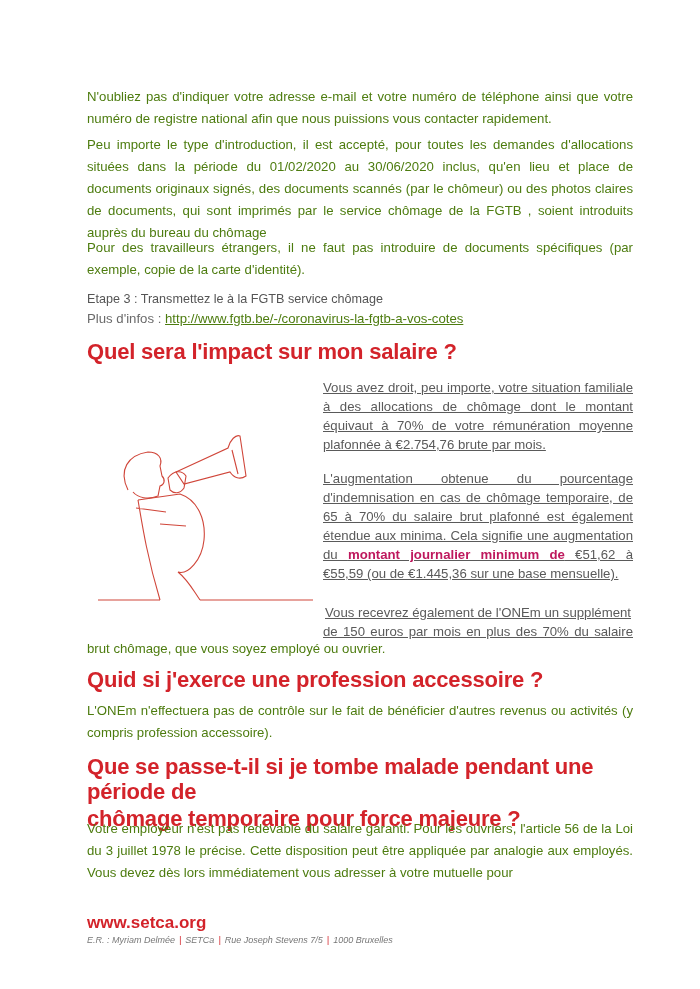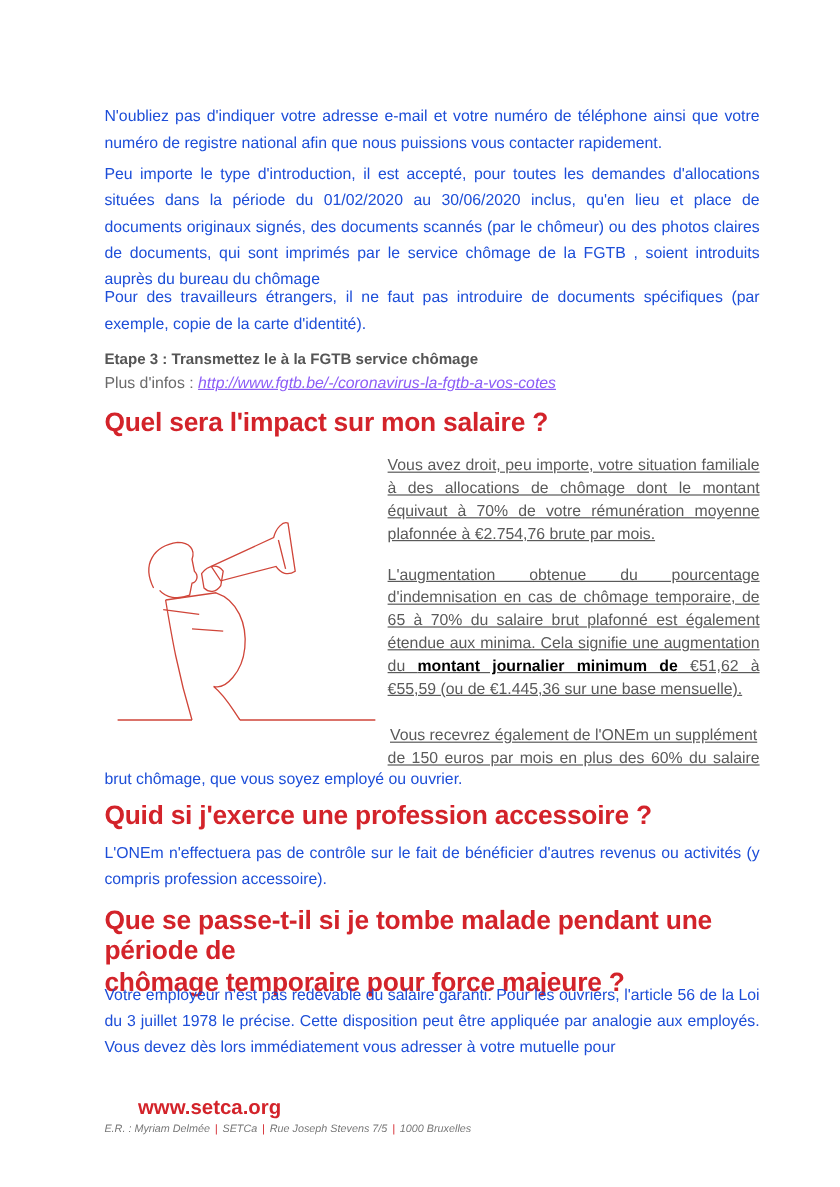--- a/index.html
+++ b/index.html
@@ -1,29 +1,29 @@
 <!DOCTYPE html>
 <html><head>
   <meta charset="utf-8">
   <style>
     html, body { margin:0; padding:0; background:#ffffff; }
     body { width:700px; height:989px; position:relative; overflow:hidden;
            font-family:"Liberation Sans", sans-serif; color:#555555; }
     .p { position:absolute; left:87px; width:546px; font-size:13.2px; line-height:22px;
-         color:#1d4ed8; margin:0; text-align:justify; }
+         color:#4d7c0f; margin:0; text-align:justify; }
     .h { position:absolute; left:87px; width:560px; font-size:22px; font-weight:bold;
          color:#d3232a; margin:0; line-height:25px; letter-spacing:-0.2px; }
-    .step { position:absolute; left:87px; font-size:12.6px; font-weight:bold; color:#555; }
+    .step { position:absolute; left:87px; font-size:12.6px; font-weight:normal; color:#555; }
     .info { position:absolute; left:87px; font-size:13.2px; color:#6a6a6a; }
-    .info a { color:#8b5cf6; text-decoration:underline;font-style:italic; }
+    .info a { color:#4d7c0f; text-decoration:underline; }
     .col { position:absolute; left:323px; width:310px; font-size:13.2px; line-height:19px;
            color:#5a5a5a; text-align:justify; margin:0;text-decoration:underline; }
-    .col b { font-weight:bold; color:#000000; }
+    .col b { font-weight:bold; color:#be185d; }
     .illus { position:absolute; left:88px; top:400px; width:225px; height:210px; }
-    .footer-url { position:absolute; left:87px; top:913px; font-size:17px; font-weight:bold; color:#d3232a;margin-left:28px; }
+    .footer-url { position:absolute; left:87px; top:913px; font-size:17px; font-weight:bold; color:#d3232a; }
     .footer-er { position:absolute; left:87px; top:935px; font-size:9px; color:#777;font-style:italic; }
     .sep { color:#d3232a; margin:0 4px; }
   </style>
 </head>
 <body>
 
 <p class="p" style="top:86px;">N'oubliez pas d'indiquer votre adresse e-mail et votre numéro de téléphone ainsi que votre numéro de registre national afin que nous puissions vous contacter rapidement.</p>
 <p class="p" style="top:134px;">Peu importe le type d'introduction, il est accepté, pour toutes les demandes d'allocations situées dans la période du 01/02/2020 au 30/06/2020 inclus, qu'en lieu et place de documents originaux signés, des documents scannés (par le chômeur) ou des photos claires de documents, qui sont imprimés par le service chômage de la FGTB , soient introduits auprès du bureau du chômage</p>
 <p class="p" style="top:237px;">Pour des travailleurs étrangers, il ne faut pas introduire de documents spécifiques (par exemple, copie de la carte d'identité).</p>
 
@@ -39,21 +39,21 @@
   <path d="M40 90 C30 70 40 55 60 52 C70 52 75 58 72 66 L74 76 C78 80 76 85 72 86 L70 96 C60 100 50 98 45 92"></path>
   <path d="M88 72 L140 48 C142 40 148 34 152 36 L158 76 C152 80 146 78 142 72 L96 84 Z M144 50 L150 74"></path>
   <path d="M80 78 C86 70 94 70 98 76 L96 88 C92 94 86 94 82 90 Z"></path>
   <path d="M50 100 L92 94 C110 100 118 120 116 140 C114 160 100 175 90 172 C100 180 105 190 112 200 M50 100 C55 130 60 160 72 200 M48 108 L78 112 M72 124 L98 126"></path>
 </svg>
 
 <p class="col" style="top:378px;">Vous avez droit, peu importe, votre situation familiale à des allocations de chômage dont le montant équivaut à 70% de votre rémunération moyenne plafonnée à €2.754,76 brute par mois.</p>
 <p class="col" style="top:469px;"><span>L'augmentation obtenue du pourcentage d'indemnisation en cas de chômage temporaire, de 65 à 70% du salaire brut plafonné est également étendue aux minima. Cela signifie une augmentation du </span><b>montant journalier minimum de</b><span> €51,62 à €55,59 (ou de €1.445,36 sur une base mensuelle).</span></p>
 
 <div class="col" style="top:603px; text-align:center;">Vous recevrez également de l'ONEm un supplément</div>
-<div class="col" style="top:622px; text-align:justify; text-align-last:justify;">de 150 euros par mois en plus des 60% du salaire</div>
+<div class="col" style="top:622px; text-align:justify; text-align-last:justify;">de 150 euros par mois en plus des 70% du salaire</div>
 <div class="p" style="top:638px;">brut chômage, que vous soyez employé ou ouvrier.</div>
 
 <h2 class="h" style="top:667px;">Quid si j'exerce une profession accessoire ?</h2>
 <p class="p" style="top:700px;">L'ONEm n'effectuera pas de contrôle sur le fait de bénéficier d'autres revenus ou activités (y compris profession accessoire).</p>
 
 <h2 class="h" style="top:754px;">Que se passe-t-il si je tombe malade pendant une période de</h2>
 <h2 class="h" style="top:782px;margin-top:24px;">chômage temporaire pour force majeure ?</h2>
 <p class="p" style="top:818px;">Votre employeur n'est pas redevable du salaire garanti. Pour les ouvriers, l'article 56 de la Loi du 3 juillet 1978 le précise. Cette disposition peut être appliquée par analogie aux employés. Vous devez  dès lors immédiatement vous adresser à votre  mutuelle pour</p>
 
 <div class="footer-url">www.setca.org</div>

